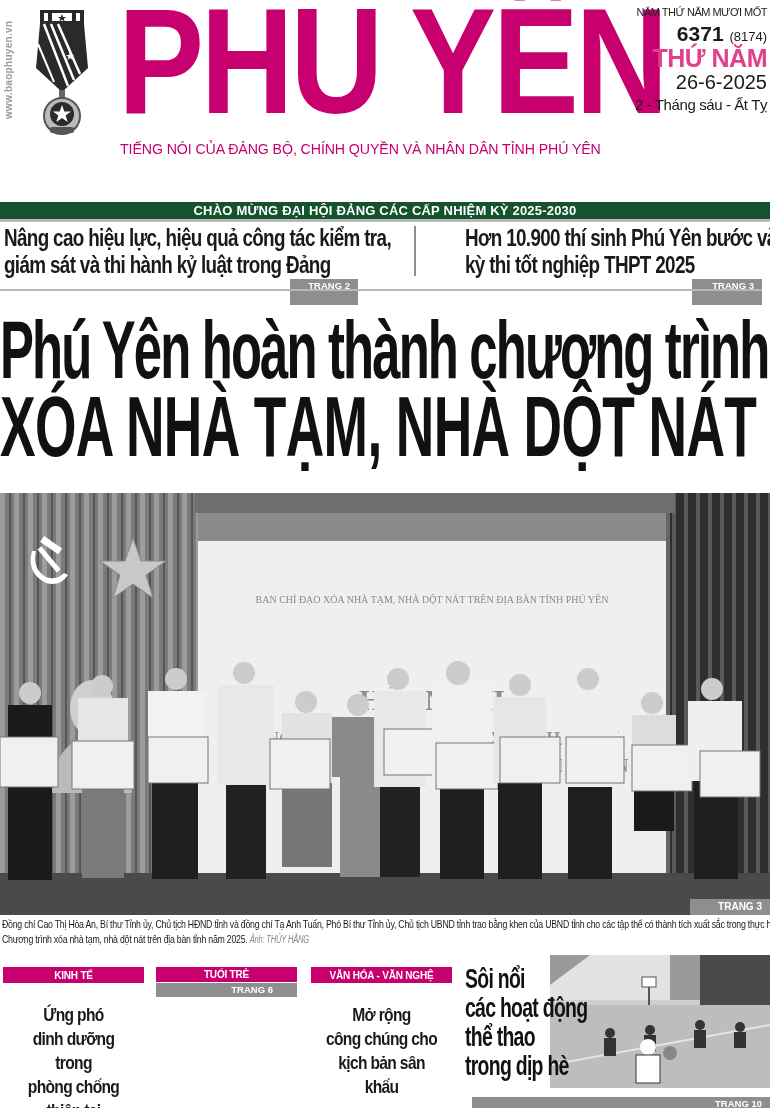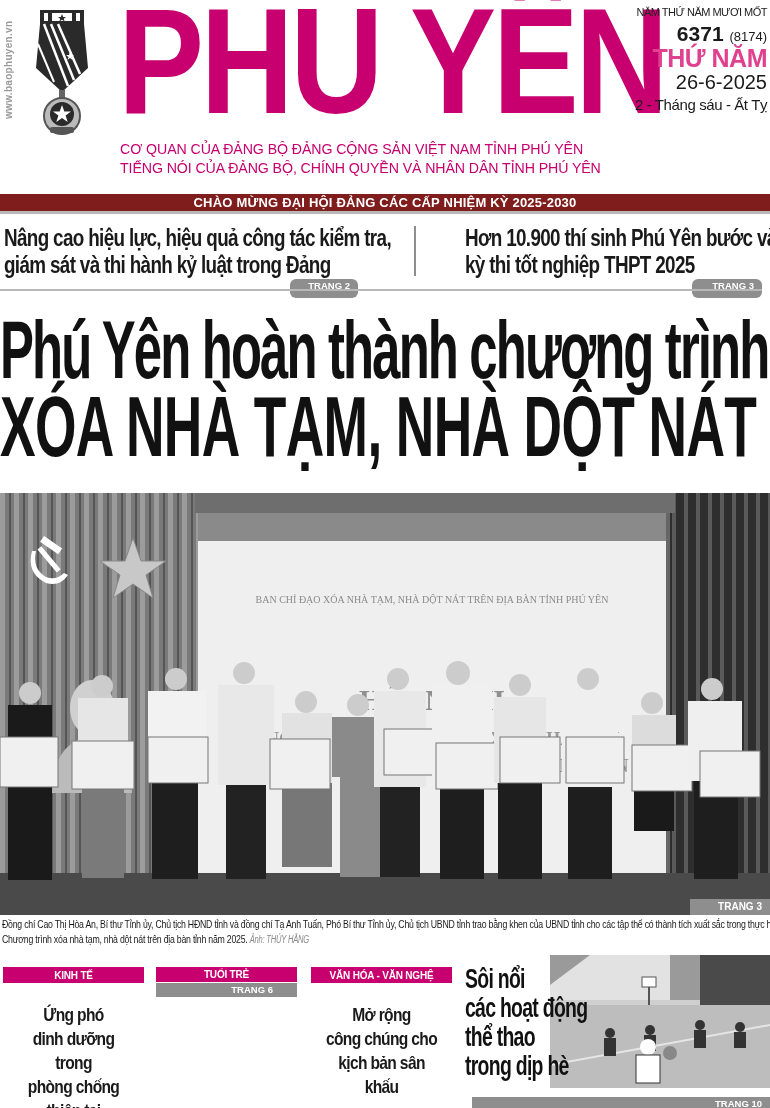--- a/index.html
+++ b/index.html
@@ -26,35 +26,35 @@
   }
   .issue-box { position: absolute; left: 622px; top: 6px; width: 145px; text-align: right; }
   .issue-year { font-size: 11px; color: #222; letter-spacing: -0.5px; white-space: nowrap; }
   .issue-no { font-size: 21px; font-weight: bold; color: #1a1a1a; margin-top: 4px; }
   .issue-no small { font-size: 13px; font-weight: normal; }
   .issue-day { font-size: 25px; font-weight: bold; color: #e0418f; margin-top: -2px; letter-spacing: -0.5px; }
   .issue-date { font-size: 20px; color: #1a1a1a; margin-top: -2px; }
   .issue-lunar { font-size: 15px; color: #1a1a1a; margin-top: 2px; letter-spacing: -0.4px; white-space: nowrap; }
 
   .banner {
-    position: absolute; left: 0; top: 194px; width: 770px; height: 20px;
-    background: #7f1d1d; color: #fff; font-weight: bold; font-size: 13px;
+    position: absolute; left: 0; top: 202px; width: 770px; height: 20px;
+    background: #14532d; color: #fff; font-weight: bold; font-size: 13px;
     display: flex; align-items: center; justify-content: center; letter-spacing: 0.2px;
     border-bottom: 3px solid #b8b8b8;
   }
 
   
   .teaser { position: absolute; top: 225px; }
   .teaser-title {
     font-weight: bold; font-size: 23px; line-height: 27px; color: #1a1a1a;
     letter-spacing: -0.8px; transform: scaleX(0.82); transform-origin: left top; white-space: nowrap;
   }
   .page-tag {
     position: absolute; background: #8e8e8e; color: #fff; font-weight: bold;
-    font-size: 9.5px; text-align: right; padding-right: 8px; line-height: 13px; height: 19px; border-radius: 6px;
+    font-size: 9.5px; text-align: right; padding-right: 8px; line-height: 13px; height: 26px;
   }
   .teaser-divider { position: absolute; left: 414px; top: 226px; width: 2px; height: 50px; background: #8e8e8e; }
   .teaser-rule { position: absolute; top: 289px; height: 2px; background: #b8b8b8; }
 
   
   .headline {
     position: absolute; left: 0; top: 312px; width: 1000px;
     font-weight: bold; color: #111; font-size: 82px; line-height: 76px;
     letter-spacing: -3px; white-space: nowrap;
     transform: scaleX(0.62); transform-origin: left top;
@@ -124,21 +124,20 @@
   <rect x="37" y="82" width="6" height="8" fill="#666"></rect>
   <circle cx="40" cy="108" r="18" fill="#bbb" stroke="#555" stroke-width="2"></circle>
   <circle cx="40" cy="106" r="12" fill="#2a2a2a"></circle>
   <polygon points="40,97 42.3,103.5 49,103.5 43.6,107.5 45.7,114 40,110 34.3,114 36.4,107.5 31,103.5 37.7,103.5" fill="#fff"></polygon>
   <rect x="28" y="119" width="24" height="6" rx="2" fill="#555"></rect>
 </svg>
 
 <div class="masthead-title">PHÚ YÊN</div>
 
 <div class="tagline">
-  <div>CƠ QUAN CỦA ĐẢNG BỘ ĐẢNG CỘNG SẢN VIỆT NAM TỈNH PHÚ YÊN</div>
   <div>TIẾNG NÓI CỦA ĐẢNG BỘ, CHÍNH QUYỀN VÀ NHÂN DÂN TỈNH PHÚ YÊN</div>
 </div>
 
 <div class="issue-box">
   <div class="issue-year">NĂM THỨ NĂM MƯƠI MỐT</div>
   <div class="issue-no">
     <span>6371</span>
     <small>(8174)</small>
   </div>
   <div class="issue-day">THỨ NĂM</div>

